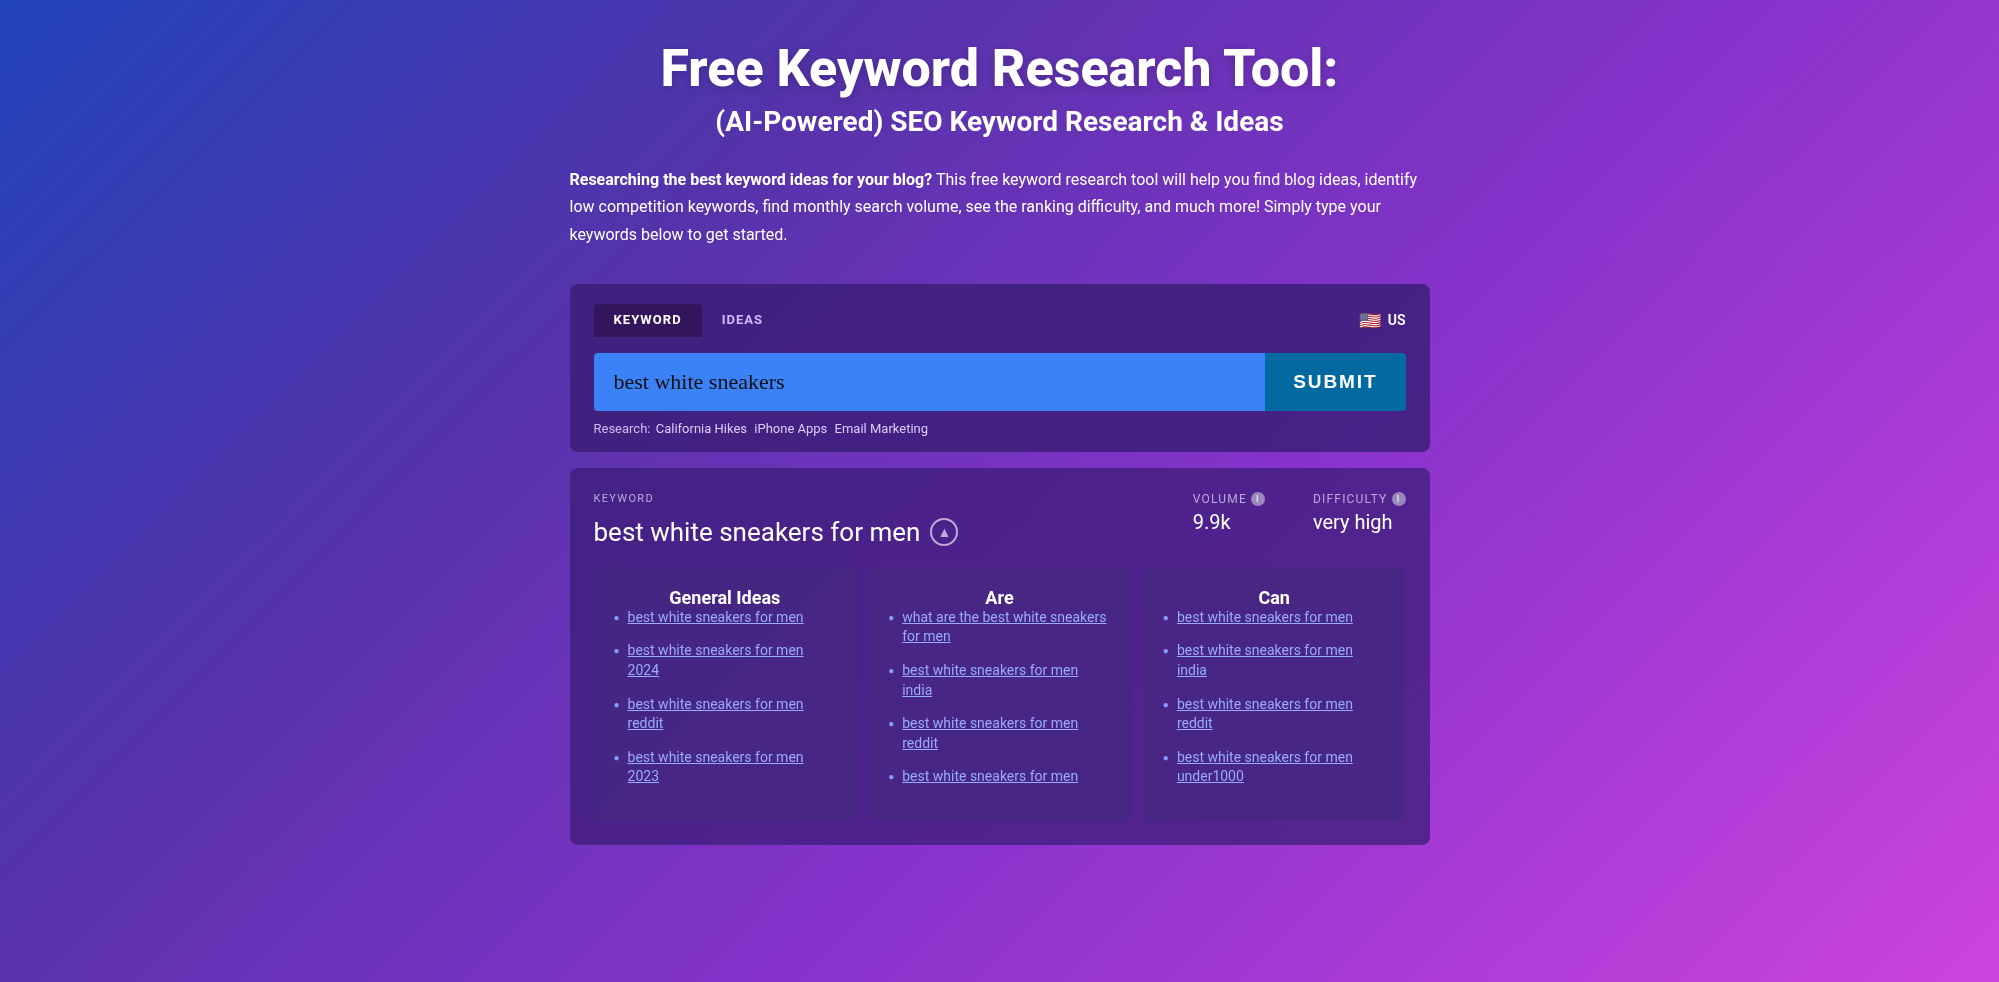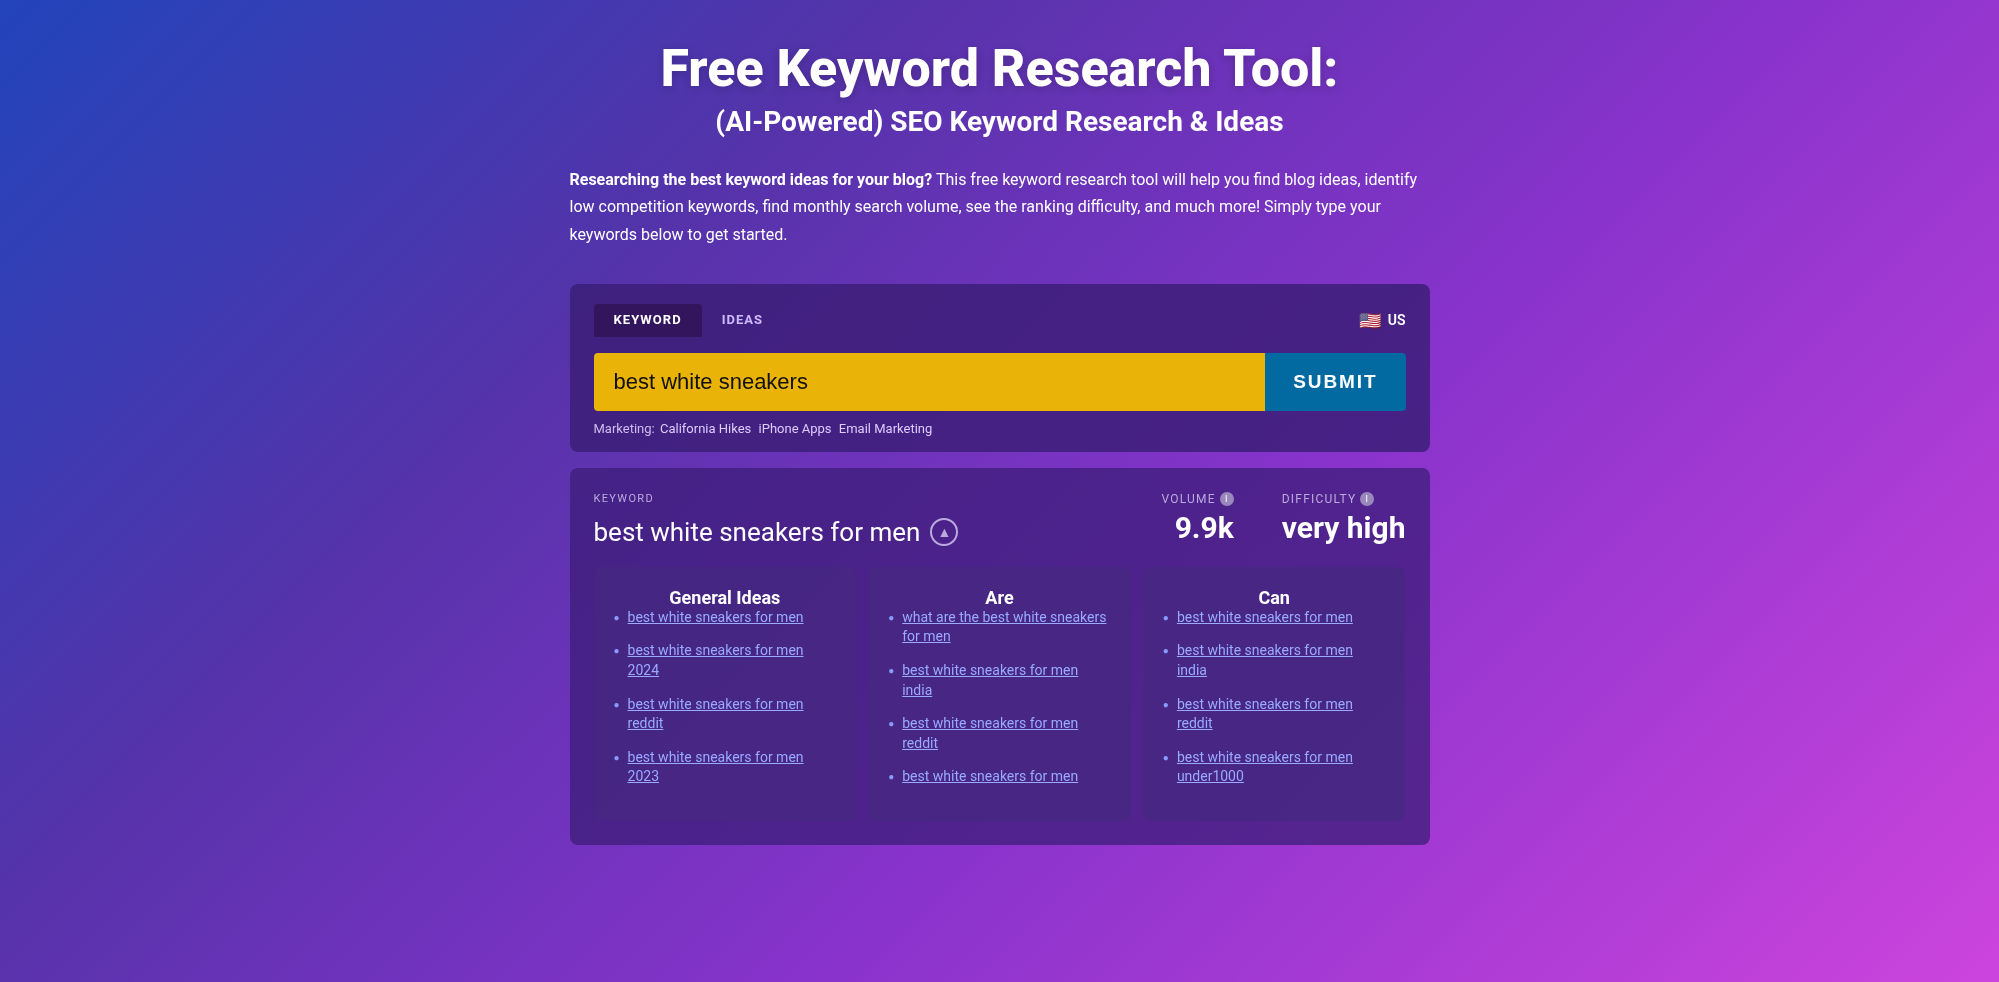--- a/index.html
+++ b/index.html
@@ -100,22 +100,23 @@
       margin-bottom: 10px;
     }
 
     .search-input {
       flex: 1;
       padding: 16px 20px;
       font-size: 22px;
       border: none;
       outline: none;
       border-radius: 4px 0 0 4px;
-      background: #eab308;
+      background: #3b82f6;
       color: #111111;
+      font-family: Liberation Serif, serif;
     }
 
     .submit-btn {
       padding: 0 28px;
       background: #0369a1;
       color: #ffffff;
       font-size: 19px;
       font-weight: 800;
       letter-spacing: 0.1em;
       border: none;
@@ -214,24 +215,23 @@
       background: #9988bb;
       color: #ffffff;
       font-size: 9px;
       display: inline-flex;
       align-items: center;
       justify-content: center;
       cursor: pointer;
     }
 
     .metric-value {
-      font-size: 30px;
-      font-weight: 700;
-      color: #ffffff;
-      text-align: right;
+      font-size: 20px;
+      font-weight: 400;
+      color: #ffffff;
     }
 
     .ideas-grid {
       display: grid;
       grid-template-columns: 1fr 1fr 1fr;
       gap: 12px;
       margin-top: 8px;
     }
 
     .ideas-card {
@@ -300,21 +300,21 @@
     </div>
 
     <div class="search-row">
       <input class="search-input" type="text" value="best white sneakers" style="">
       <button class="submit-btn">
         <span>SUBMIT</span>
       </button>
     </div>
 
     <div class="examples-row">
-      <span>Marketing:</span>
+      <span>Research:</span>
       <a class="example-link">California Hikes</a>
       <a class="example-link">iPhone Apps</a>
       <a class="example-link">Email Marketing</a>
     </div>
 
   </div>
 
   <div class="results-card">
 
     <div class="keyword-header">

